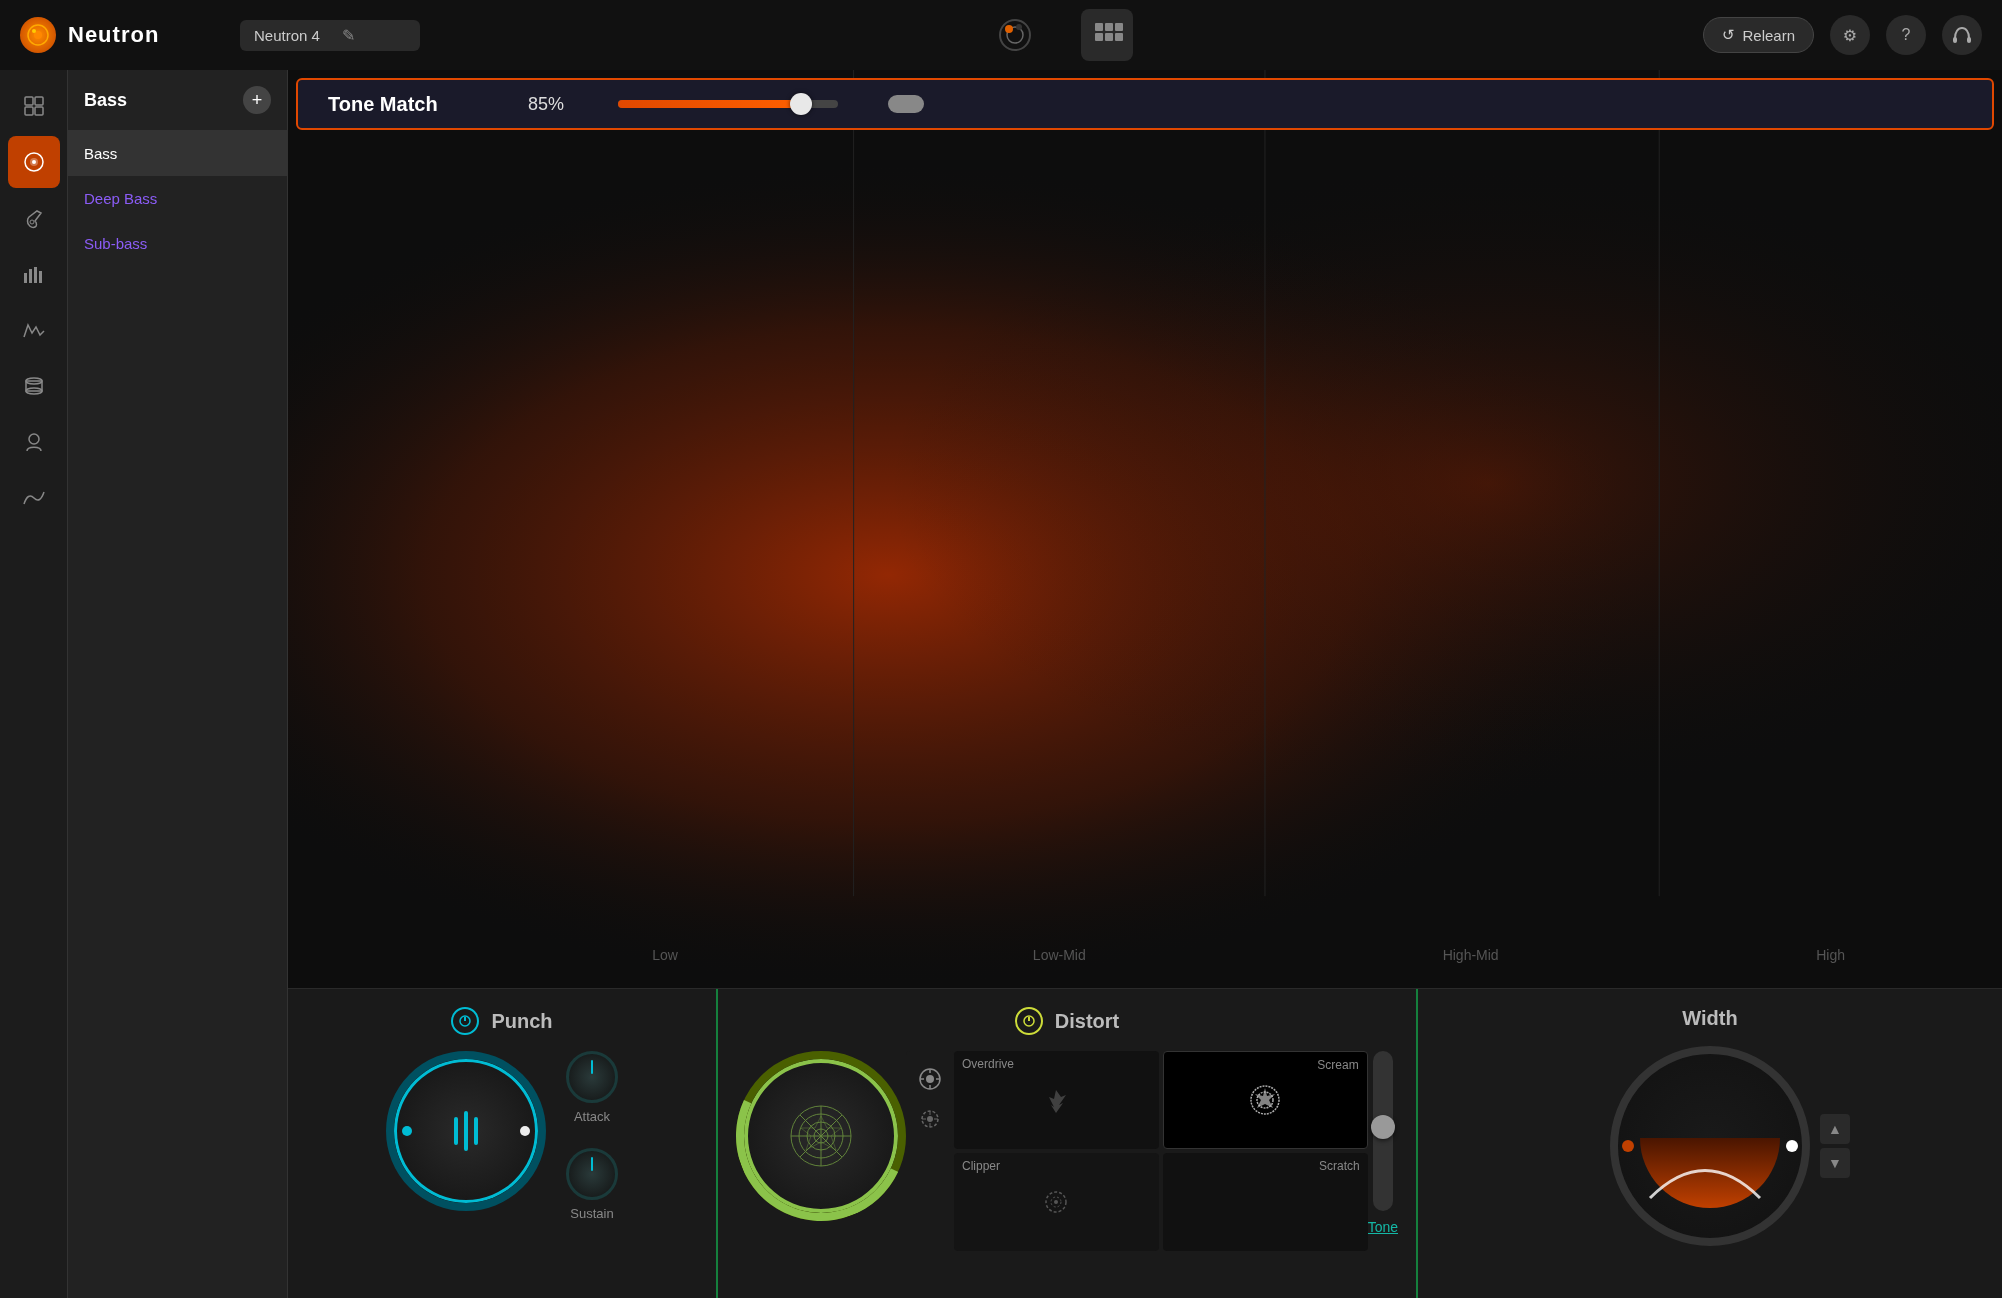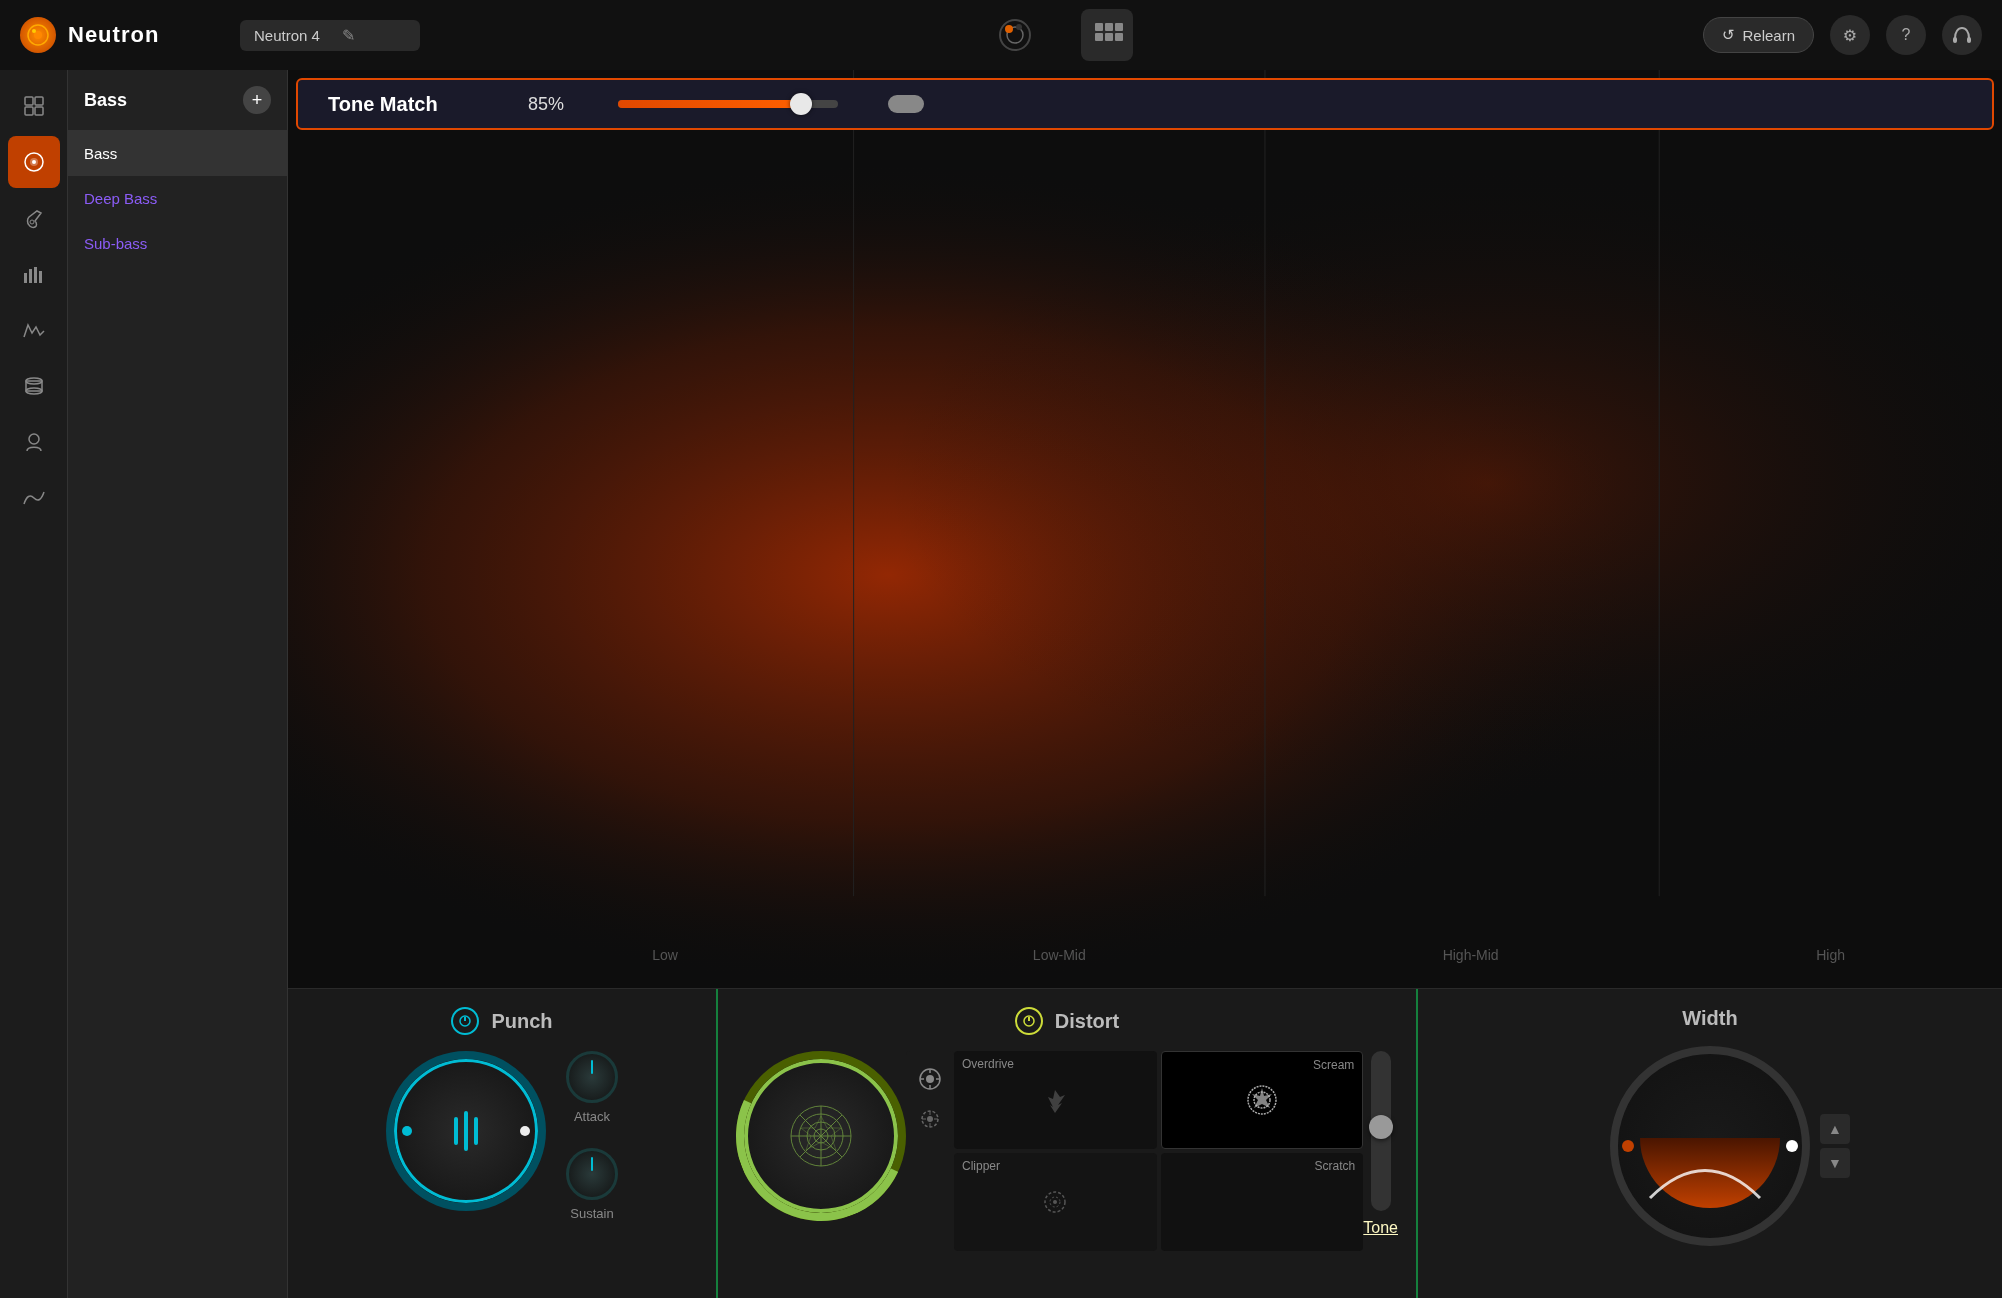--- a/index.html
+++ b/index.html
@@ -510,22 +510,22 @@
       height: 24px;
       background: #999;
       border-radius: 50%;
       position: absolute;
       left: 50%;
       transform: translateX(-50%);
       top: 40%;
       box-shadow: 0 2px 4px rgba(0,0,0,0.5);
     }
     .tone-label {
-      font-size: 16px;
-      color: #fef9c3;
+      font-size: 14px;
+      color: #14b8a6;
       text-decoration: underline;
     }
 
     
     .width-module {
       align-items: center;
     }
     .width-knob {
       width: 200px;
       height: 200px;

